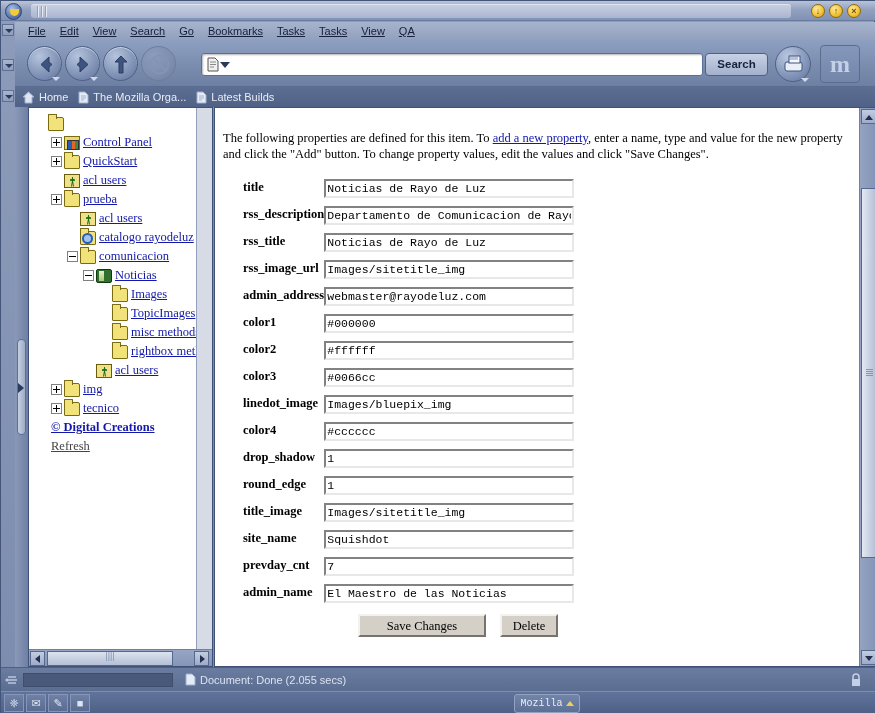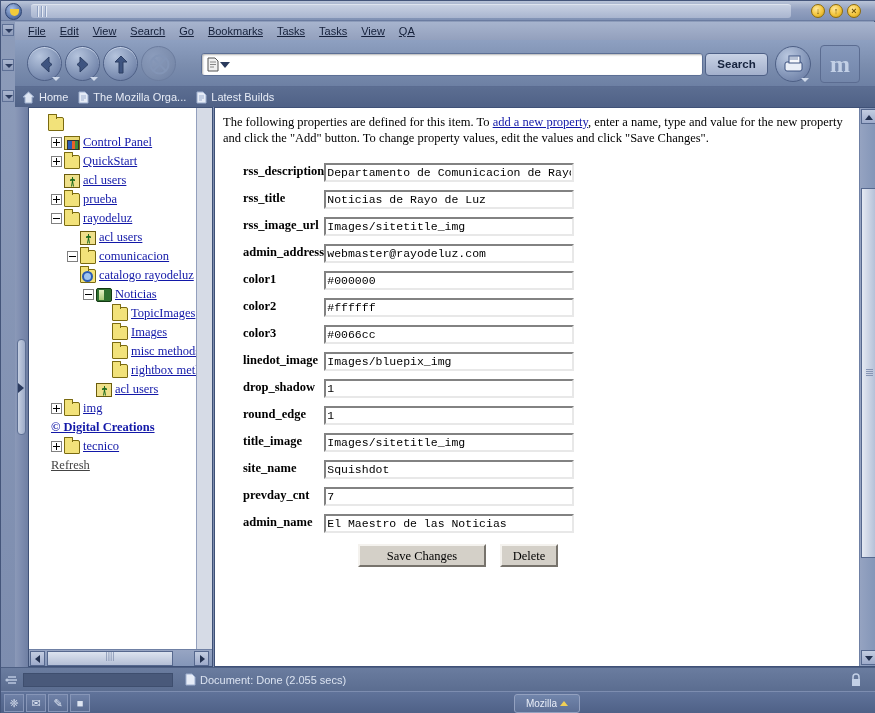--- a/index.html
+++ b/index.html
@@ -296,21 +296,21 @@
   }
 
   
   #docpane {
     position:absolute; left:199px; top:0px; width:662px; height:560px;
     background:#fff; border:1px solid #3f5177;
   }
   #doc {
     position:absolute; left:0; top:0; width:644px; height:558px;
     overflow:hidden;
-    padding:6px 8px 0 8px;
+    padding:22px 8px 0 8px;
     font-family:"Liberation Serif", serif;
   }
   #intro {
     font-size:12.5px; color:#000; line-height:16px; margin:0 0 12px 0;
     font-family:"Liberation Serif", serif;
   }
   #intro a { color:#1218a8; text-decoration:underline; }
 
   table#props { border-collapse:collapse; margin-left:20px; }
   table#props td { padding:0; vertical-align:middle; }
@@ -407,21 +407,21 @@
     background: linear-gradient(180deg,#6e80a6,#5a6c92);
     border:1px solid #8796b8;
     position:relative; color:#dfe6f3; font-size:11px; text-align:center; line-height:16px;
     font-family:"Liberation Sans", sans-serif;
   }
   #taskwin {
     position:absolute; left:513px; top:2px; width:66px; height:19px;
     background: linear-gradient(180deg,#7185ab,#5d6f95);
     border:1px solid #93a1c0; border-radius:3px;
     color:#e9eef8; font-size:10px; text-align:center; line-height:17px;
-    font-family:Liberation Sans, sans-serif;
+    font-family:Liberation Mono, monospace;
     display:flex; align-items:center; justify-content:center; gap:3px;
   }
   #taskwin .up-tri {
     width:0;height:0;border-left:4px solid transparent;border-right:4px solid transparent;
     border-bottom:5px solid #f0cf55;
   }
 </style>
 </head>
 <body>
 
@@ -562,60 +562,54 @@
             <span class="ticon ic-user"></span>
             <span class="tlabel">acl users</span>
           </div>
           <div class="tnode">
             <span class="tspacer" style="width: 16px;"></span>
             <span class="tbox plus"></span>
             <span class="ticon ic-folder"></span>
             <span class="tlabel">prueba</span>
           </div>
           <div class="tnode">
-            <span class="tspacer" style="width: 16px;"></span>
-            <span class="tbox minus"></span>
-            <span class="ticon ic-folder"></span>
-            <span class="tlabel">rayodeluz</span>
-          </div>
-          <div class="tnode">
             <span class="tspacer" style="width: 32px;"></span>
             <span class="tbox none"></span>
             <span class="ticon ic-user"></span>
             <span class="tlabel">acl users</span>
           </div>
           <div class="tnode">
             <span class="tspacer" style="width: 32px;"></span>
-            <span class="tbox minus"></span>
-            <span class="ticon ic-folder"></span>
-            <span class="tlabel">comunicacion</span>
-          </div>
-          <div class="tnode">
-            <span class="tspacer" style="width: 32px;"></span>
             <span class="tbox none"></span>
             <span class="ticon ic-folder ic-catalog"></span>
             <span class="tlabel">catalogo rayodeluz</span>
+          </div>
+          <div class="tnode">
+            <span class="tspacer" style="width: 32px;"></span>
+            <span class="tbox minus"></span>
+            <span class="ticon ic-folder"></span>
+            <span class="tlabel">comunicacion</span>
           </div>
           <div class="tnode">
             <span class="tspacer" style="width: 48px;"></span>
             <span class="tbox minus"></span>
             <span class="ticon ic-site"></span>
             <span class="tlabel">Noticias</span>
           </div>
           <div class="tnode">
             <span class="tspacer" style="width: 64px;"></span>
             <span class="tbox none"></span>
             <span class="ticon ic-folder"></span>
+            <span class="tlabel">Images</span>
+          </div>
+          <div class="tnode">
+            <span class="tspacer" style="width: 64px;"></span>
+            <span class="tbox none"></span>
+            <span class="ticon ic-folder"></span>
             <span class="tlabel">TopicImages</span>
-          </div>
-          <div class="tnode">
-            <span class="tspacer" style="width: 64px;"></span>
-            <span class="tbox none"></span>
-            <span class="ticon ic-folder"></span>
-            <span class="tlabel">Images</span>
           </div>
           <div class="tnode">
             <span class="tspacer" style="width: 64px;"></span>
             <span class="tbox none"></span>
             <span class="ticon ic-folder"></span>
             <span class="tlabel">misc methods</span>
           </div>
           <div class="tnode">
             <span class="tspacer" style="width: 64px;"></span>
             <span class="tbox none"></span>
@@ -628,28 +622,28 @@
             <span class="ticon ic-user"></span>
             <span class="tlabel">acl users</span>
           </div>
           <div class="tnode">
             <span class="tspacer" style="width: 16px;"></span>
             <span class="tbox plus"></span>
             <span class="ticon ic-folder"></span>
             <span class="tlabel">img</span>
           </div>
           <div class="tnode">
+            <span class="tspacer" style="width: 16px;"></span>
+            <span class="tbox plus"></span>
+            <span class="ticon ic-folder"></span>
+            <span class="tlabel">tecnico</span>
+          </div>
+          <div class="tnode">
             <span class="tspacer" style="width:16px"></span>
             <span class="tlabel copyright">© Digital Creations</span>
-          </div>
-          <div class="tnode">
-            <span class="tspacer" style="width: 16px;"></span>
-            <span class="tbox plus"></span>
-            <span class="ticon ic-folder"></span>
-            <span class="tlabel">tecnico</span>
           </div>
           <div class="tnode">
             <span class="tspacer" style="width:16px"></span>
             <span class="tlabel refresh">Refresh</span>
           </div>
         </div>
 
       <div id="tree-vscroll"></div>
 
       <div id="tree-hscroll">
@@ -666,20 +660,24 @@
     <div id="docpane">
       <div id="doc">
 
         <p id="intro">
           <span>The following properties are defined for this item. To </span><a href="#">add a new property</a><span>, enter a name, type and value for the new property and click the "Add" button. To change property values, edit the values and click "Save Changes".</span>
         </p>
 
         <table id="props">
           <tbody id="props-body">
               <tr>
+                <td class="pname">title</td>
+                <td class="pval"><input class="pfield" type="text" value="Noticias de Rayo de Luz" style=""></td>
+              </tr>
+              <tr>
                 <td class="pname">rss_description</td>
                 <td class="pval"><input class="pfield" type="text" value="Departamento de Comunicacion de Rayo de Luz" style=""></td>
               </tr>
               <tr>
                 <td class="pname">rss_title</td>
                 <td class="pval"><input class="pfield" type="text" value="Noticias de Rayo de Luz" style=""></td>
               </tr>
               <tr>
                 <td class="pname">rss_image_url</td>
                 <td class="pval"><input class="pfield" type="text" value="Images/sitetitle_img" style=""></td>
@@ -696,20 +694,24 @@
                 <td class="pname">color2</td>
                 <td class="pval"><input class="pfield" type="text" value="#ffffff" style=""></td>
               </tr>
               <tr>
                 <td class="pname">color3</td>
                 <td class="pval"><input class="pfield" type="text" value="#0066cc" style=""></td>
               </tr>
               <tr>
                 <td class="pname">linedot_image</td>
                 <td class="pval"><input class="pfield" type="text" value="Images/bluepix_img" style=""></td>
+              </tr>
+              <tr>
+                <td class="pname">color4</td>
+                <td class="pval"><input class="pfield" type="text" value="#cccccc" style=""></td>
               </tr>
               <tr>
                 <td class="pname">drop_shadow</td>
                 <td class="pval"><input class="pfield" type="text" value="1" style=""></td>
               </tr>
               <tr>
                 <td class="pname">round_edge</td>
                 <td class="pval"><input class="pfield" type="text" value="1" style=""></td>
               </tr>
               <tr>

